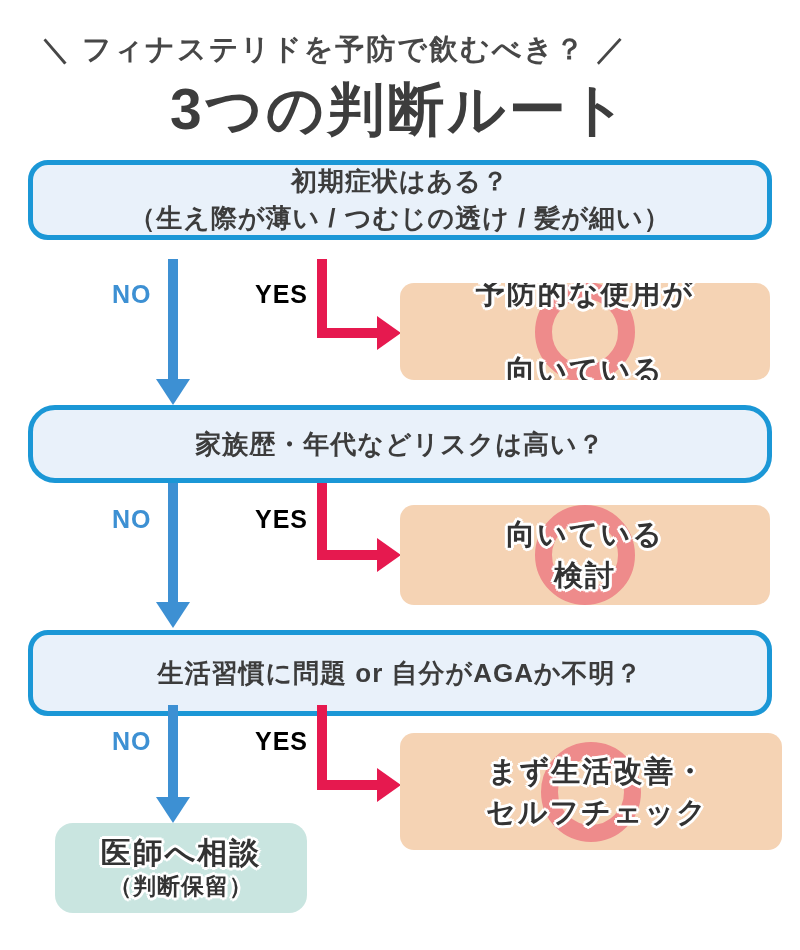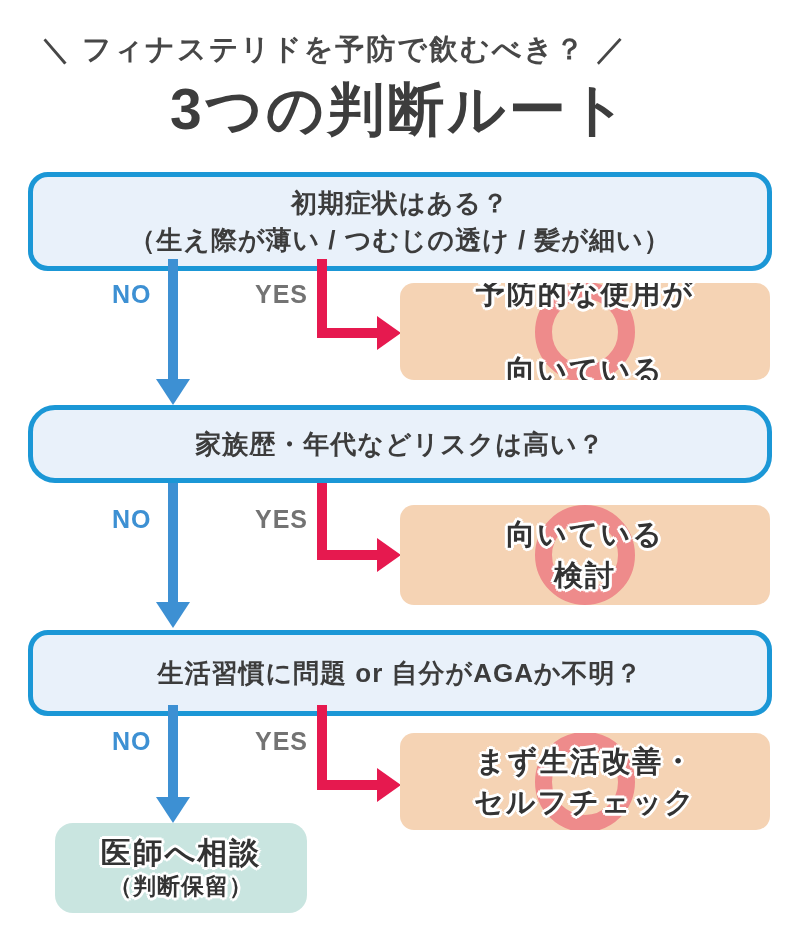--- a/index.html
+++ b/index.html
@@ -36,21 +36,21 @@
   .vline-red{width:10px;background:#e6194f;}
   .hline-red{height:10px;background:#e6194f;}
   .arrow-right{
     width:0;height:0;border-top:17px solid transparent;
     border-bottom:17px solid transparent;border-left:24px solid #e6194f;
   }
   .pathlabel{
     width:60px;text-align:left;font-size:25px;font-weight:bold;letter-spacing:1px;
   }
   .no-label{color:#3d90d3;}
-  .yes-label{color:#737373;}
+  .yes-label{color:#000000;}
   
   .rbox{
     left:400px;width:370px;background:#f5d3b4;border-radius:14px;overflow:hidden;
     display:flex;flex-direction:column;justify-content:center;align-items:center;
   }
   .ring{
     position:absolute;left:50%;top:50%;transform:translate(-50%,-50%);
     width:66px;height:66px;border:17px solid #ee8b8b;border-radius:50%;
   }
   .rtext{
@@ -74,21 +74,21 @@
     text-shadow:-2px -2px 0 #fff,2px -2px 0 #fff,-2px 2px 0 #fff,2px 2px 0 #fff,
                  0 -3px 0 #fff,0 3px 0 #fff,-3px 0 0 #fff,3px 0 0 #fff;
   }
 </style>
 </head>
 <body>
 
 <div class="abs subtitle">＼ フィナステリドを予防で飲むべき？ ／</div>
 <div class="abs title">3つの判断ルート</div>
 
-<div class="abs qbox" style="top:172px;height:99px;">
+<div class="abs qbox" style="top:160px;height:80px;">
   <div class="qtext">初期症状はある？</div>
   <div class="qtext">（生え際が薄い / つむじの透け / 髪が細い）</div>
 </div>
 
 <div class="abs pathlabel no-label" style="left:112px;top:280px;">NO</div>
 <div class="abs pathlabel yes-label" style="left:255px;top:280px;">YES</div>
 
 <div class="abs vline-blue" style="left:168px;top:259px;height:122px;"></div>
 <div class="abs arrow-down" style="left:156px;top:379px;"></div>
 
@@ -129,21 +129,21 @@
 <div class="abs pathlabel no-label" style="left:112px;top:727px;">NO</div>
 <div class="abs pathlabel yes-label" style="left:255px;top:727px;">YES</div>
 
 <div class="abs vline-blue" style="left:168px;top:705px;height:92px;"></div>
 <div class="abs arrow-down" style="left:156px;top:797px;"></div>
 
 <div class="abs vline-red" style="left:317px;top:705px;height:85px;"></div>
 <div class="abs hline-red" style="left:317px;top:780px;width:60px;"></div>
 <div class="abs arrow-right" style="left:377px;top:768px;"></div>
 
-<div class="abs rbox" style="top:733px;height:97px;">
+<div class="abs rbox" style="top:733px;height:117px;padding-left:12px;">
   <div class="ring"></div>
   <div class="rtext">まず生活改善・</div>
   <div class="rtext">セルフチェック</div>
 </div>
 
 <div class="abs finalbox">
   <div class="ftext1">医師へ相談</div>
   <div class="ftext2">（判断保留）</div>
 </div>
 

